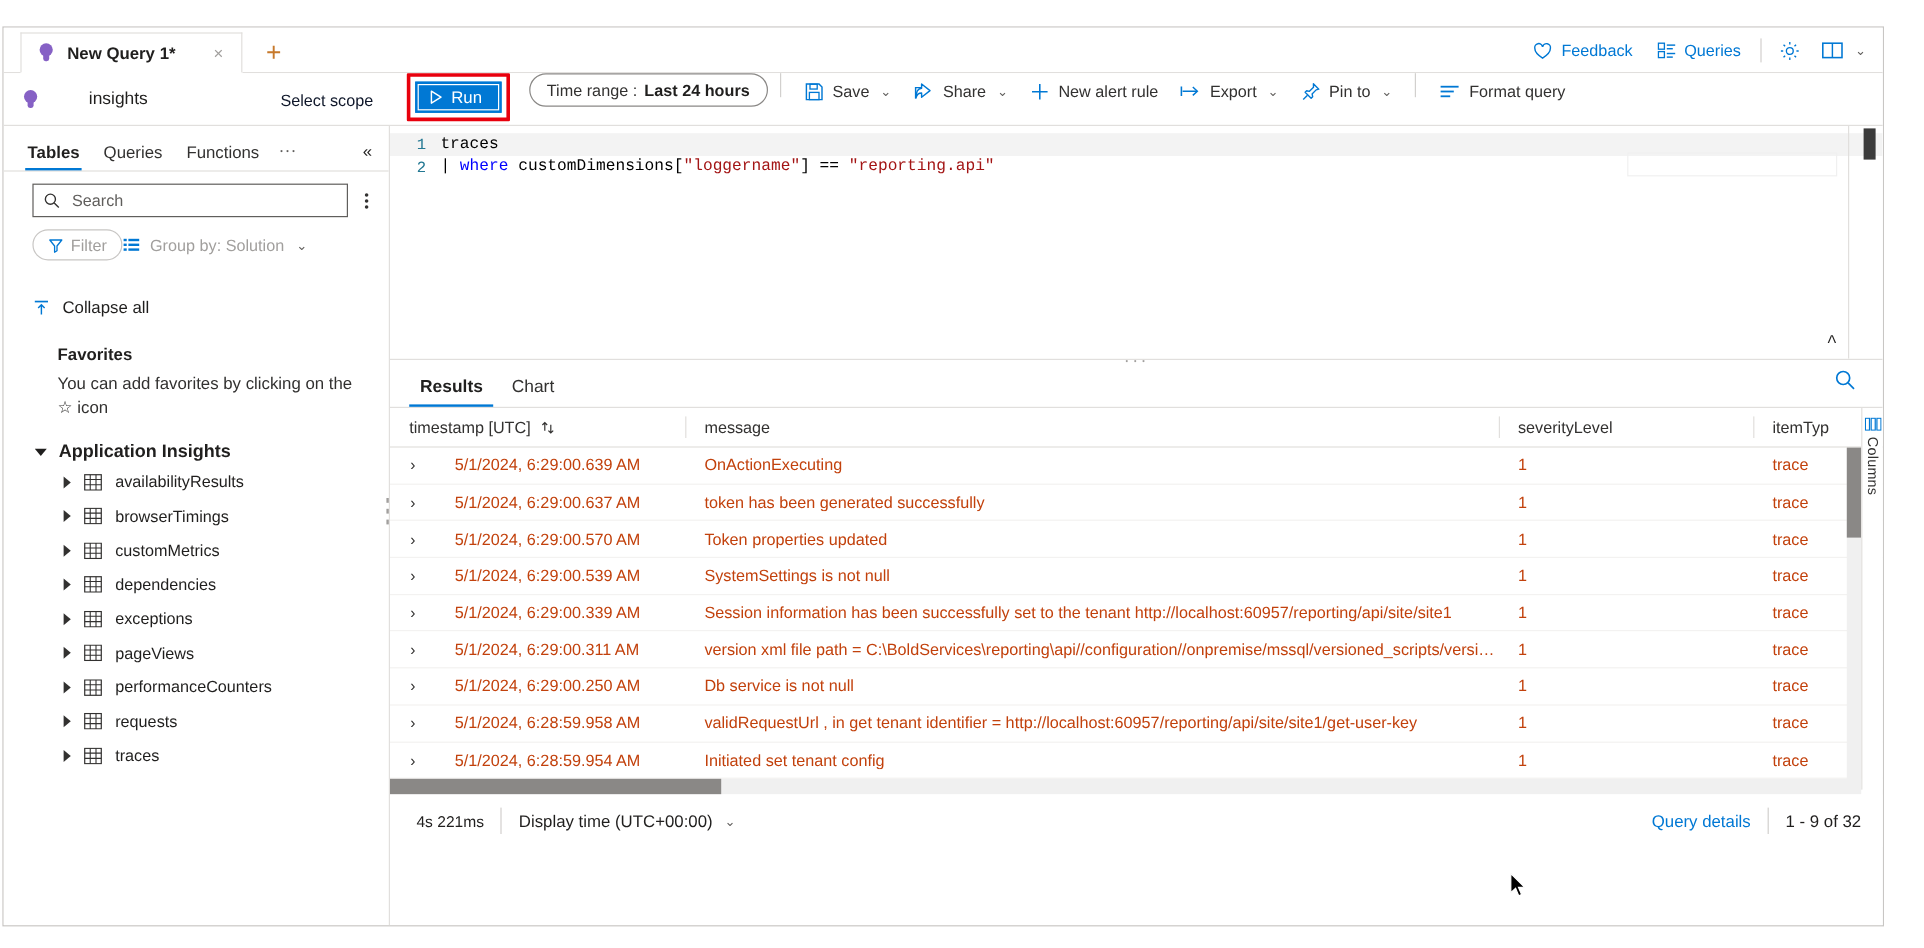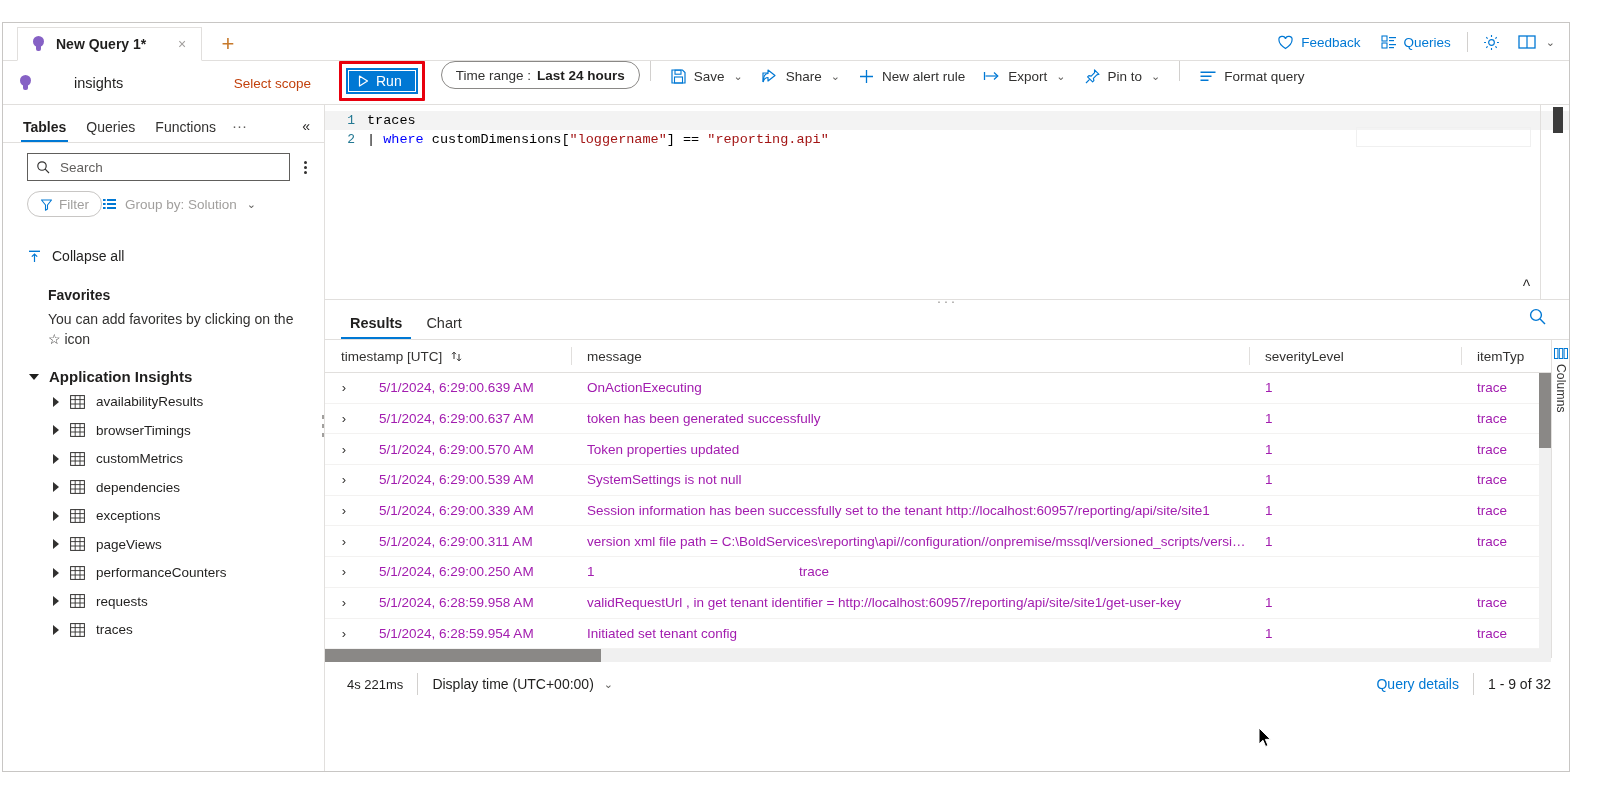--- a/index.html
+++ b/index.html
@@ -109,21 +109,21 @@
     position: absolute; left: 0; top: 0;
     width: 322px; height: 44px;
     display: flex; align-items: center;
     padding-left: 16px;
     gap: 28px;
   }
   #scope-zone .bulb { margin-right: 13px; }
   .scope-name { font-size: 14.5px; color: #201f1e; }
   .scope-link {
     margin-left: auto; margin-right: 14px;
-    color: #c2410c; font-size: 13.5px; cursor: pointer;
+    color: #0f172a; font-size: 13.5px; cursor: pointer;
   }
   #cmd-items {
     position: absolute; left: 330px; top: 0; right: 0; height: 44px;
     display: flex; align-items: flex-start;
   }
   .run-wrap {
     position: relative;
     margin-left: 6px;
     padding: 4px;
     border: 3px solid #e8000d;
@@ -365,21 +365,21 @@
   .gh + .gh::before {
     content: ""; position: absolute; left: 0; top: 7px;
     width: 1px; height: 18px; background: #e1dfdd;
   }
   .grow {
     display: flex; align-items: center;
     height: 30.7px;
     border-bottom: 1px solid #f3f2f1;
   }
   .gc {
-    font-size: 13.5px; color: #a21caf;
+    font-size: 13.5px; color: #c2410c;
     padding-left: 16px; flex: none;
     white-space: nowrap; overflow: hidden; text-overflow: ellipsis;
   }
   .gc-exp {
     width: 38px; flex: none;
     display: flex; align-items: center; justify-content: center;
     color: #323130; font-size: 13px; cursor: pointer;
     padding-left: 0;
   }
   .c-ts { width: 208px; }
@@ -816,20 +816,21 @@
             <div class="grow">
               <div class="gc gc-exp">›</div>
               <div class="gc c-ts">5/1/2024, 6:29:00.311 AM</div>
               <div class="gc c-msg">version xml file path = C:\BoldServices\reporting\api//configuration//onpremise/mssql/versioned_scripts/versio…</div>
               <div class="gc c-sev">1</div>
               <div class="gc c-item">trace</div>
             </div>
             <div class="grow">
               <div class="gc gc-exp">›</div>
               <div class="gc c-ts">5/1/2024, 6:29:00.250 AM</div>
+              <div class="gc c-msg">Db service is not null</div>
               <div class="gc c-sev">1</div>
               <div class="gc c-item">trace</div>
             </div>
             <div class="grow">
               <div class="gc gc-exp">›</div>
               <div class="gc c-ts">5/1/2024, 6:28:59.958 AM</div>
               <div class="gc c-msg">validRequestUrl , in get tenant identifier = http://localhost:60957/reporting/api/site/site1/get-user-key</div>
               <div class="gc c-sev">1</div>
               <div class="gc c-item">trace</div>
             </div>

